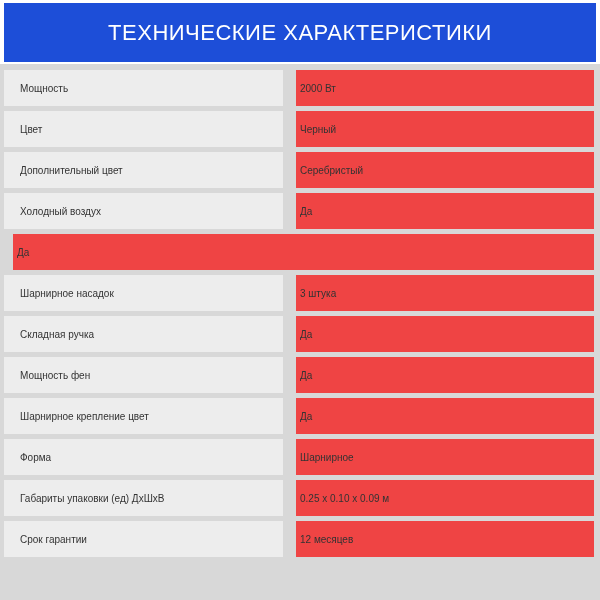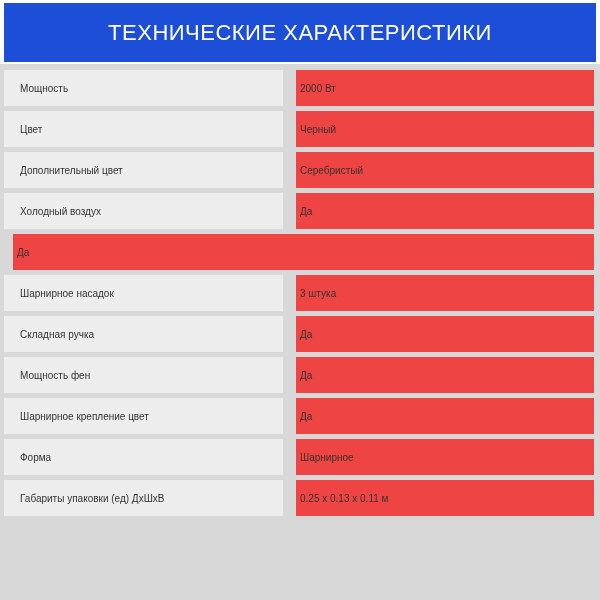--- a/index.html
+++ b/index.html
@@ -182,19 +182,28 @@
       <span class="cell-text spec-value">Шарнирное</span>
     </div>
   </div>
 
   <div class="spec-row">
     <div class="spec-label-cell">
       <span class="cell-text spec-label">Габариты упаковки (ед) ДхШхВ</span>
     </div>
     <div class="col-gap"></div>
     <div class="spec-value-cell">
-      <span class="cell-text spec-value">0.25 x 0.13 x 0.11 м</span>
-    </div>
-  </div>
-
+      <span class="cell-text spec-value">0.25 x 0.10 x 0.09 м</span>
+    </div>
+  </div>
+
+  <div class="spec-row">
+    <div class="spec-label-cell">
+      <span class="cell-text spec-label">Срок гарантии</span>
+    </div>
+    <div class="col-gap"></div>
+    <div class="spec-value-cell">
+      <span class="cell-text spec-value">12 месяцев</span>
+    </div>
+  </div>
 </div>
 
 </div>
 
 </body></html>

